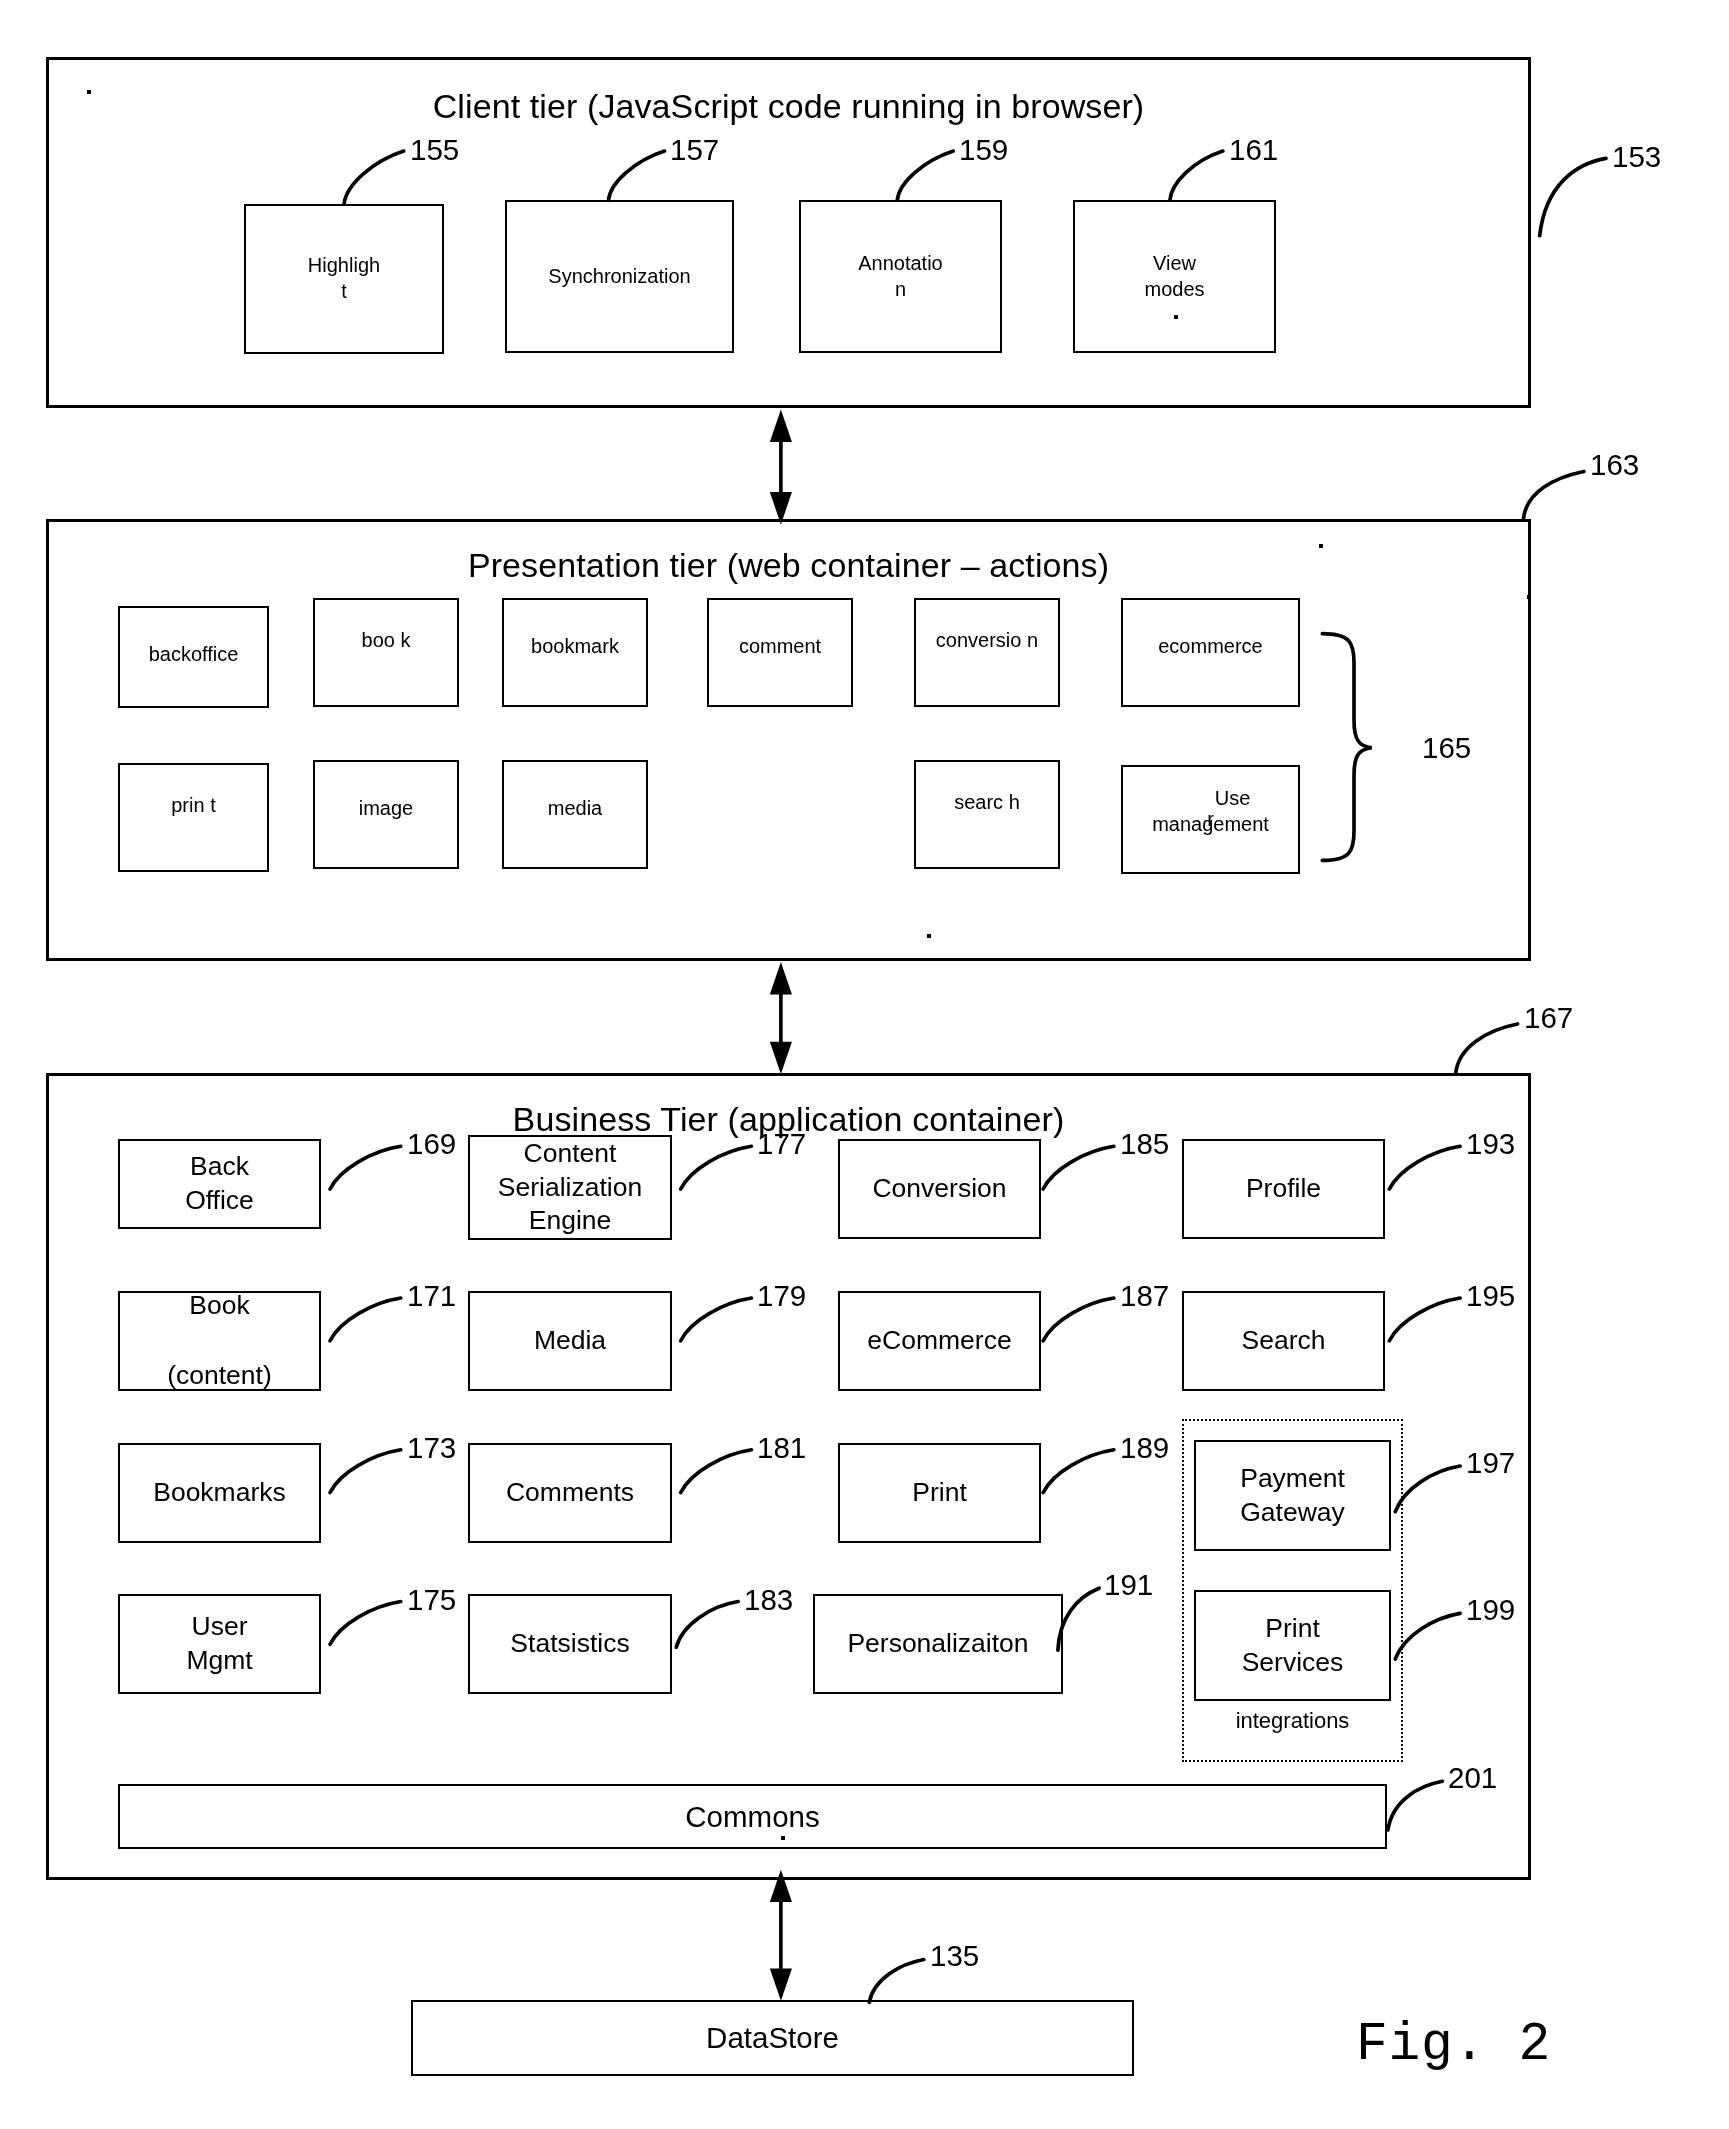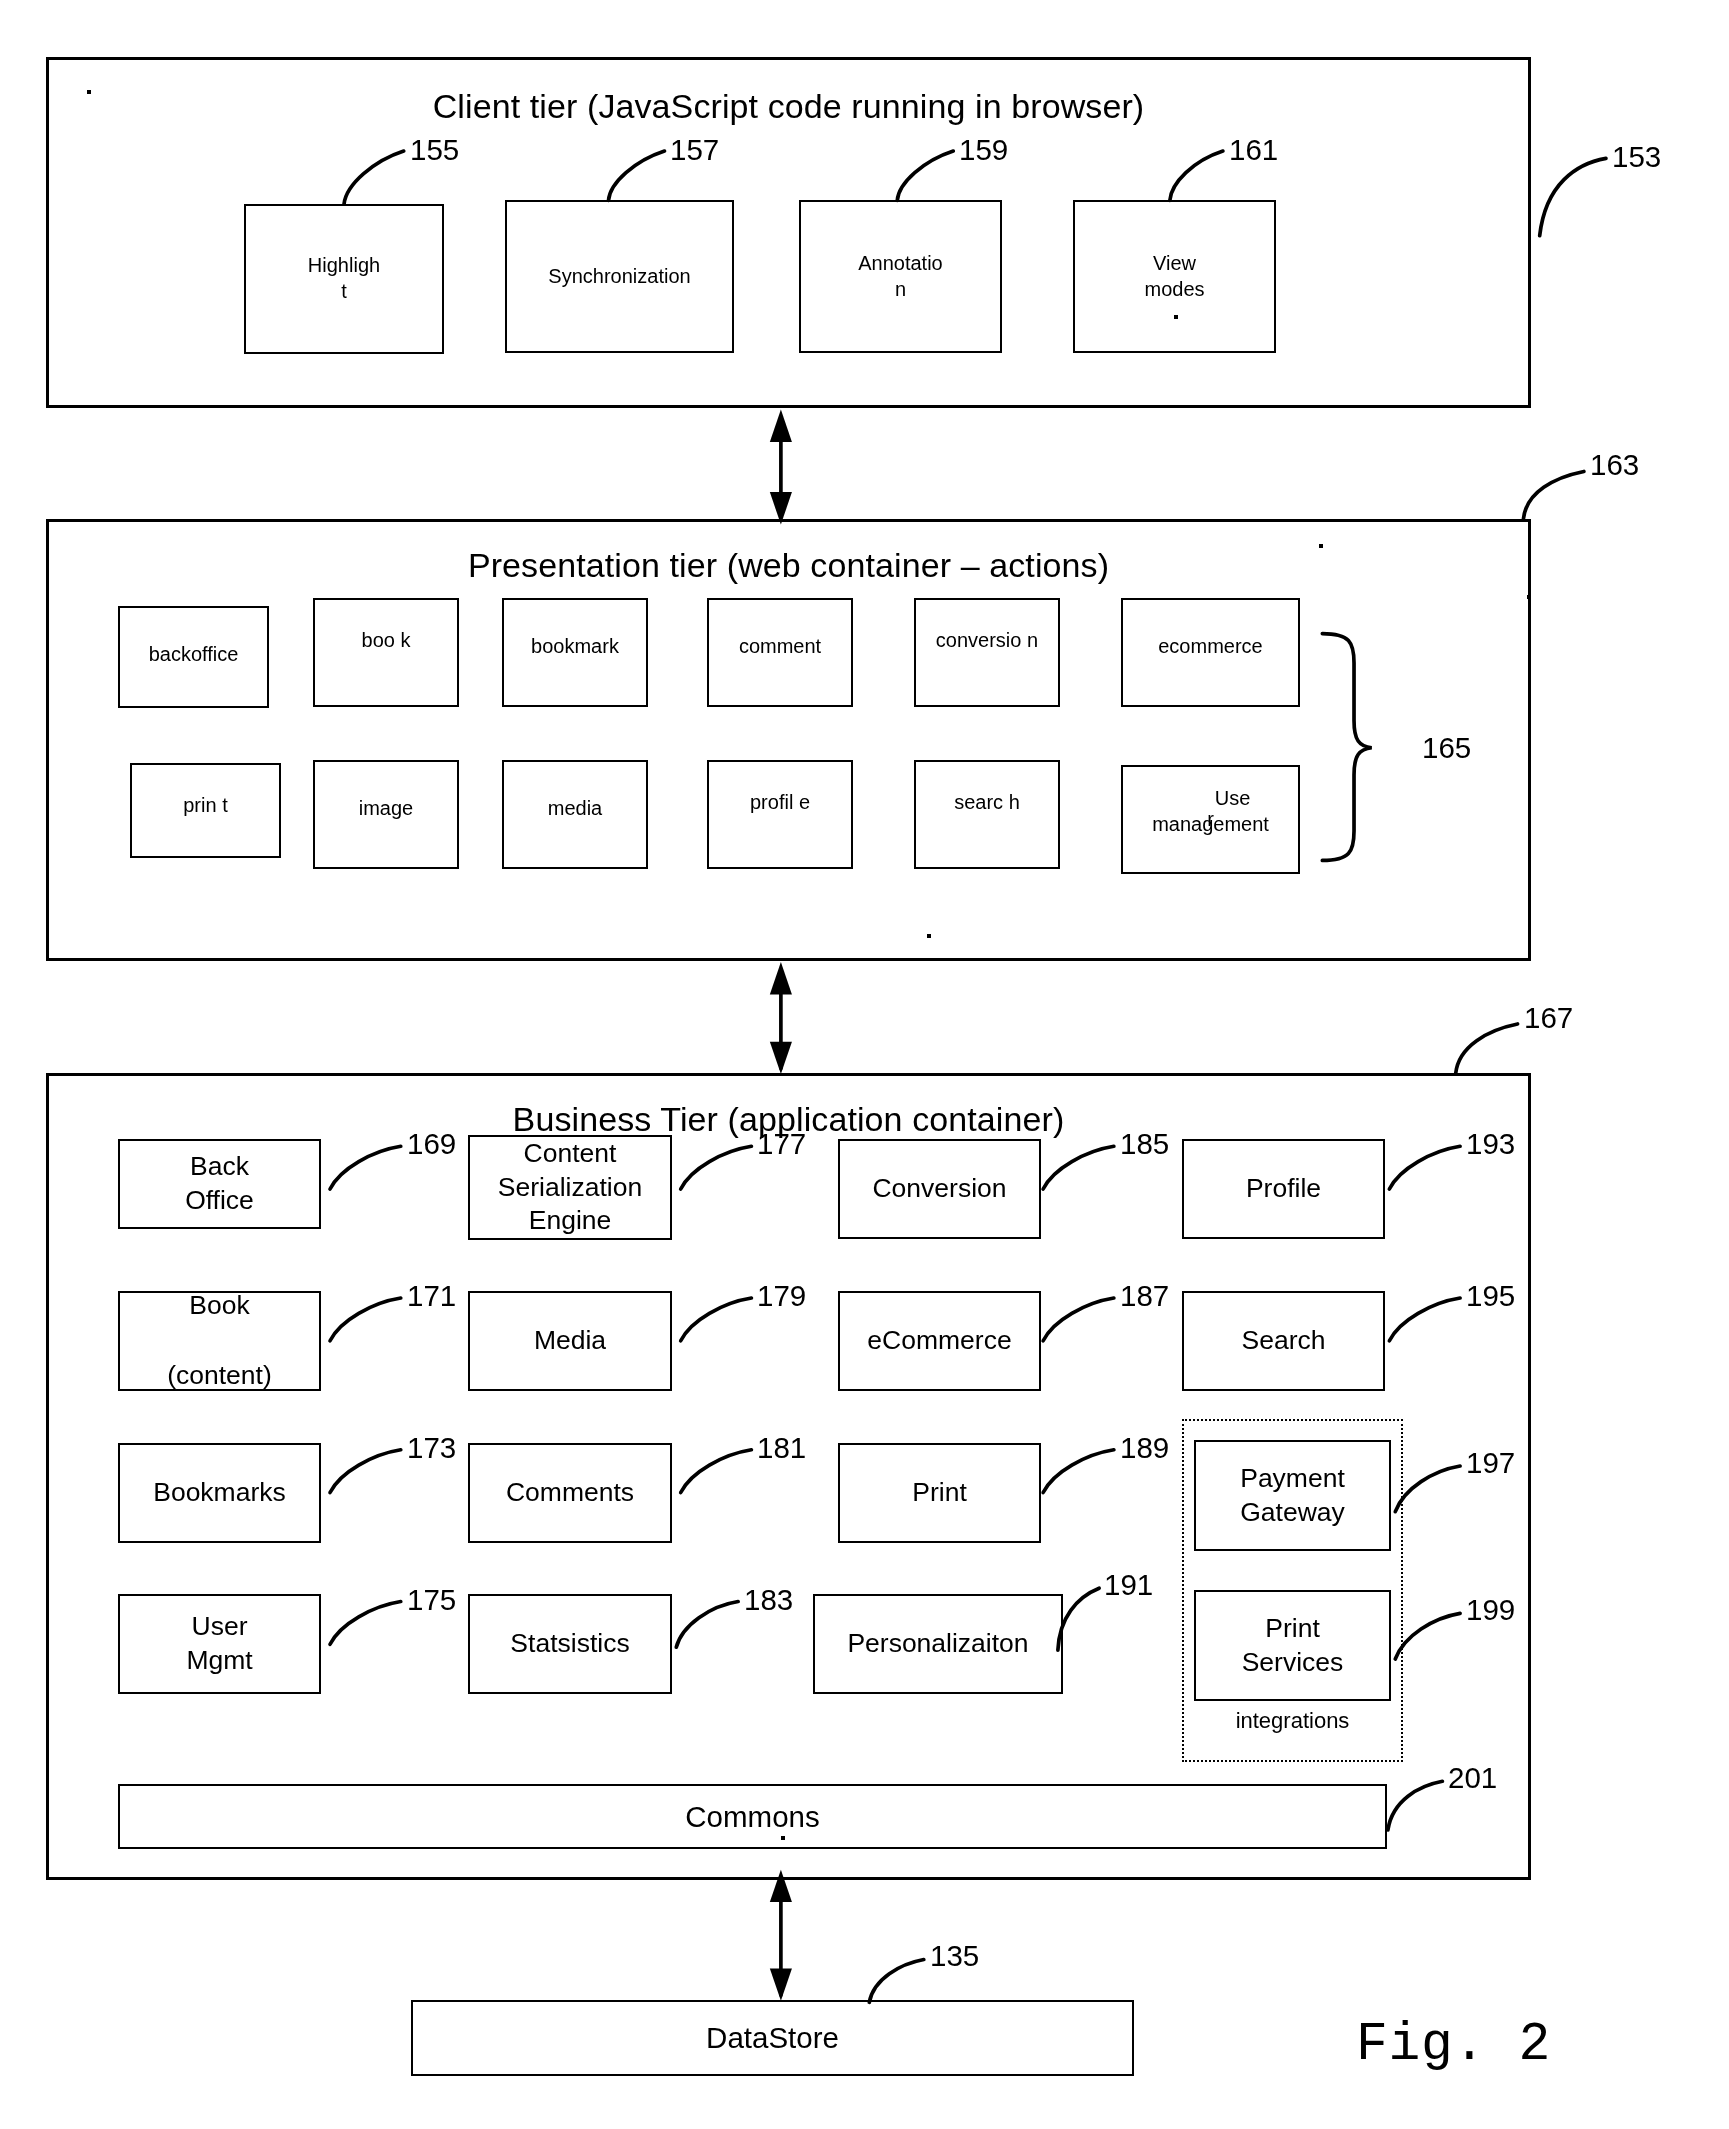--- a/index.html
+++ b/index.html
@@ -167,33 +167,29 @@
     <span>comment</span>
   </div>
   <div class="abs box wrapbox two-line" style="left:914px; top:598px; width:146px; height:109px;">
     <span>conversio</span>
     <span>n</span>
   </div>
   <div class="abs box wrapbox" style="left:1121px; top:598px; width:179px; height:109px;">
     <span>ecommerce</span>
   </div>
 
-  <div class="abs box wrapbox two-line" style="left:118px; top:763px; width:151px; height:95px;margin-left:12px;">
+  <div class="abs box wrapbox two-line" style="left:118px; top:763px; width:151px; height:109px;">
     <span>prin</span>
     <span>t</span>
   </div>
   <div class="abs box wrapbox" style="left:313px; top:760px; width:146px; height:109px;">
     <span>image</span>
   </div>
   <div class="abs box wrapbox" style="left:502px; top:760px; width:146px; height:109px;">
     <span>media</span>
-  </div>
-  <div class="abs box wrapbox two-line" style="left:707px; top:760px; width:146px; height:109px;">
-    <span>profil</span>
-    <span>e</span>
   </div>
   <div class="abs box wrapbox two-line" style="left:914px; top:760px; width:146px; height:109px;">
     <span>searc</span>
     <span>h</span>
   </div>
   <div class="abs box wrapbox two-line" style="left:1121px; top:765px; width:179px; height:109px; padding-top:19px;">
     <span class="user-mgmt-inner">
       <span class="l1">Use</span>
       <span class="r-overlap">r</span>
       <span class="l2">management</span>

